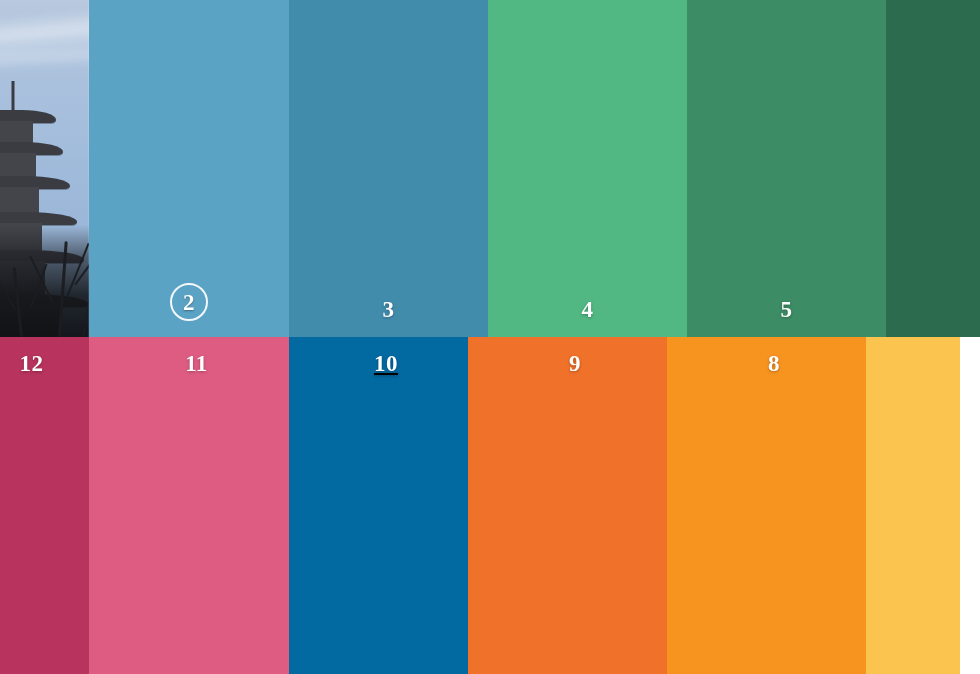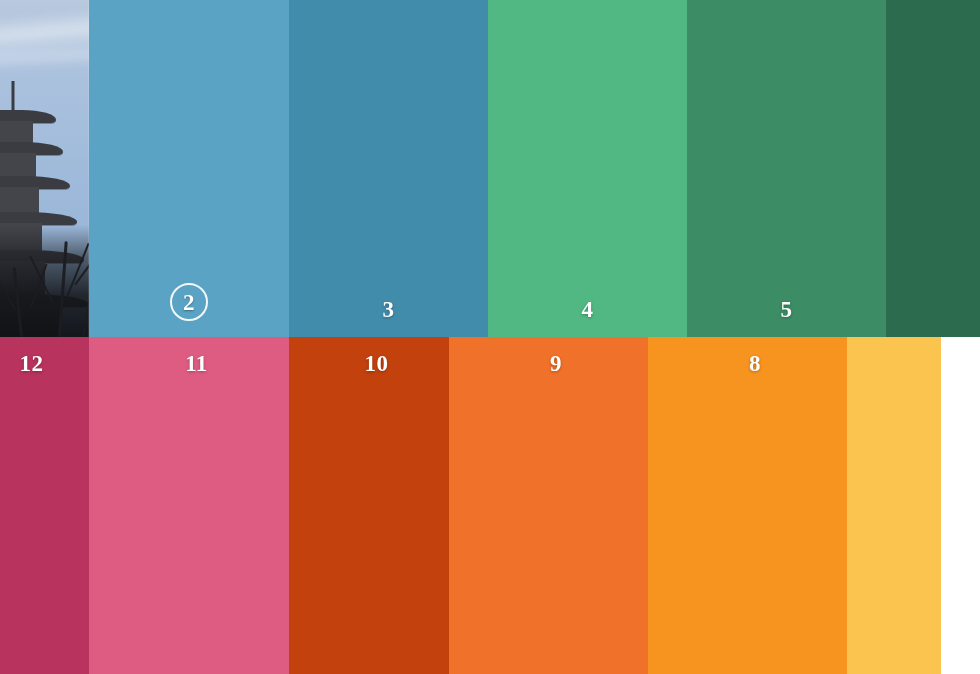--- a/index.html
+++ b/index.html
@@ -259,21 +259,21 @@
   <div class="grid-row" id="row-bottom">
 
     <div class="tile" style="width: 89px; background: rgb(184, 51, 94);">
       <span class="tile-number" style="margin-left:-26px;">12</span>
     </div>
 
     <div class="tile" style="width: 200px; background: rgb(222, 92, 130);">
       <span class="tile-number">11</span>
     </div>
 
-    <div class="tile" style="width: 160px; background: #c2410c;">
+    <div class="tile" style="width: 179px; background: #0369a1; text-decoration: underline;">
       <span class="tile-number">10</span>
     </div>
 
     <div class="tile" style="width: 199px; background: rgb(240, 113, 41);">
       <span class="tile-number">9</span>
     </div>
 
     <div class="tile" style="width: 199px; background: rgb(247, 148, 32);">
       <span class="tile-number">8</span>
     </div>

